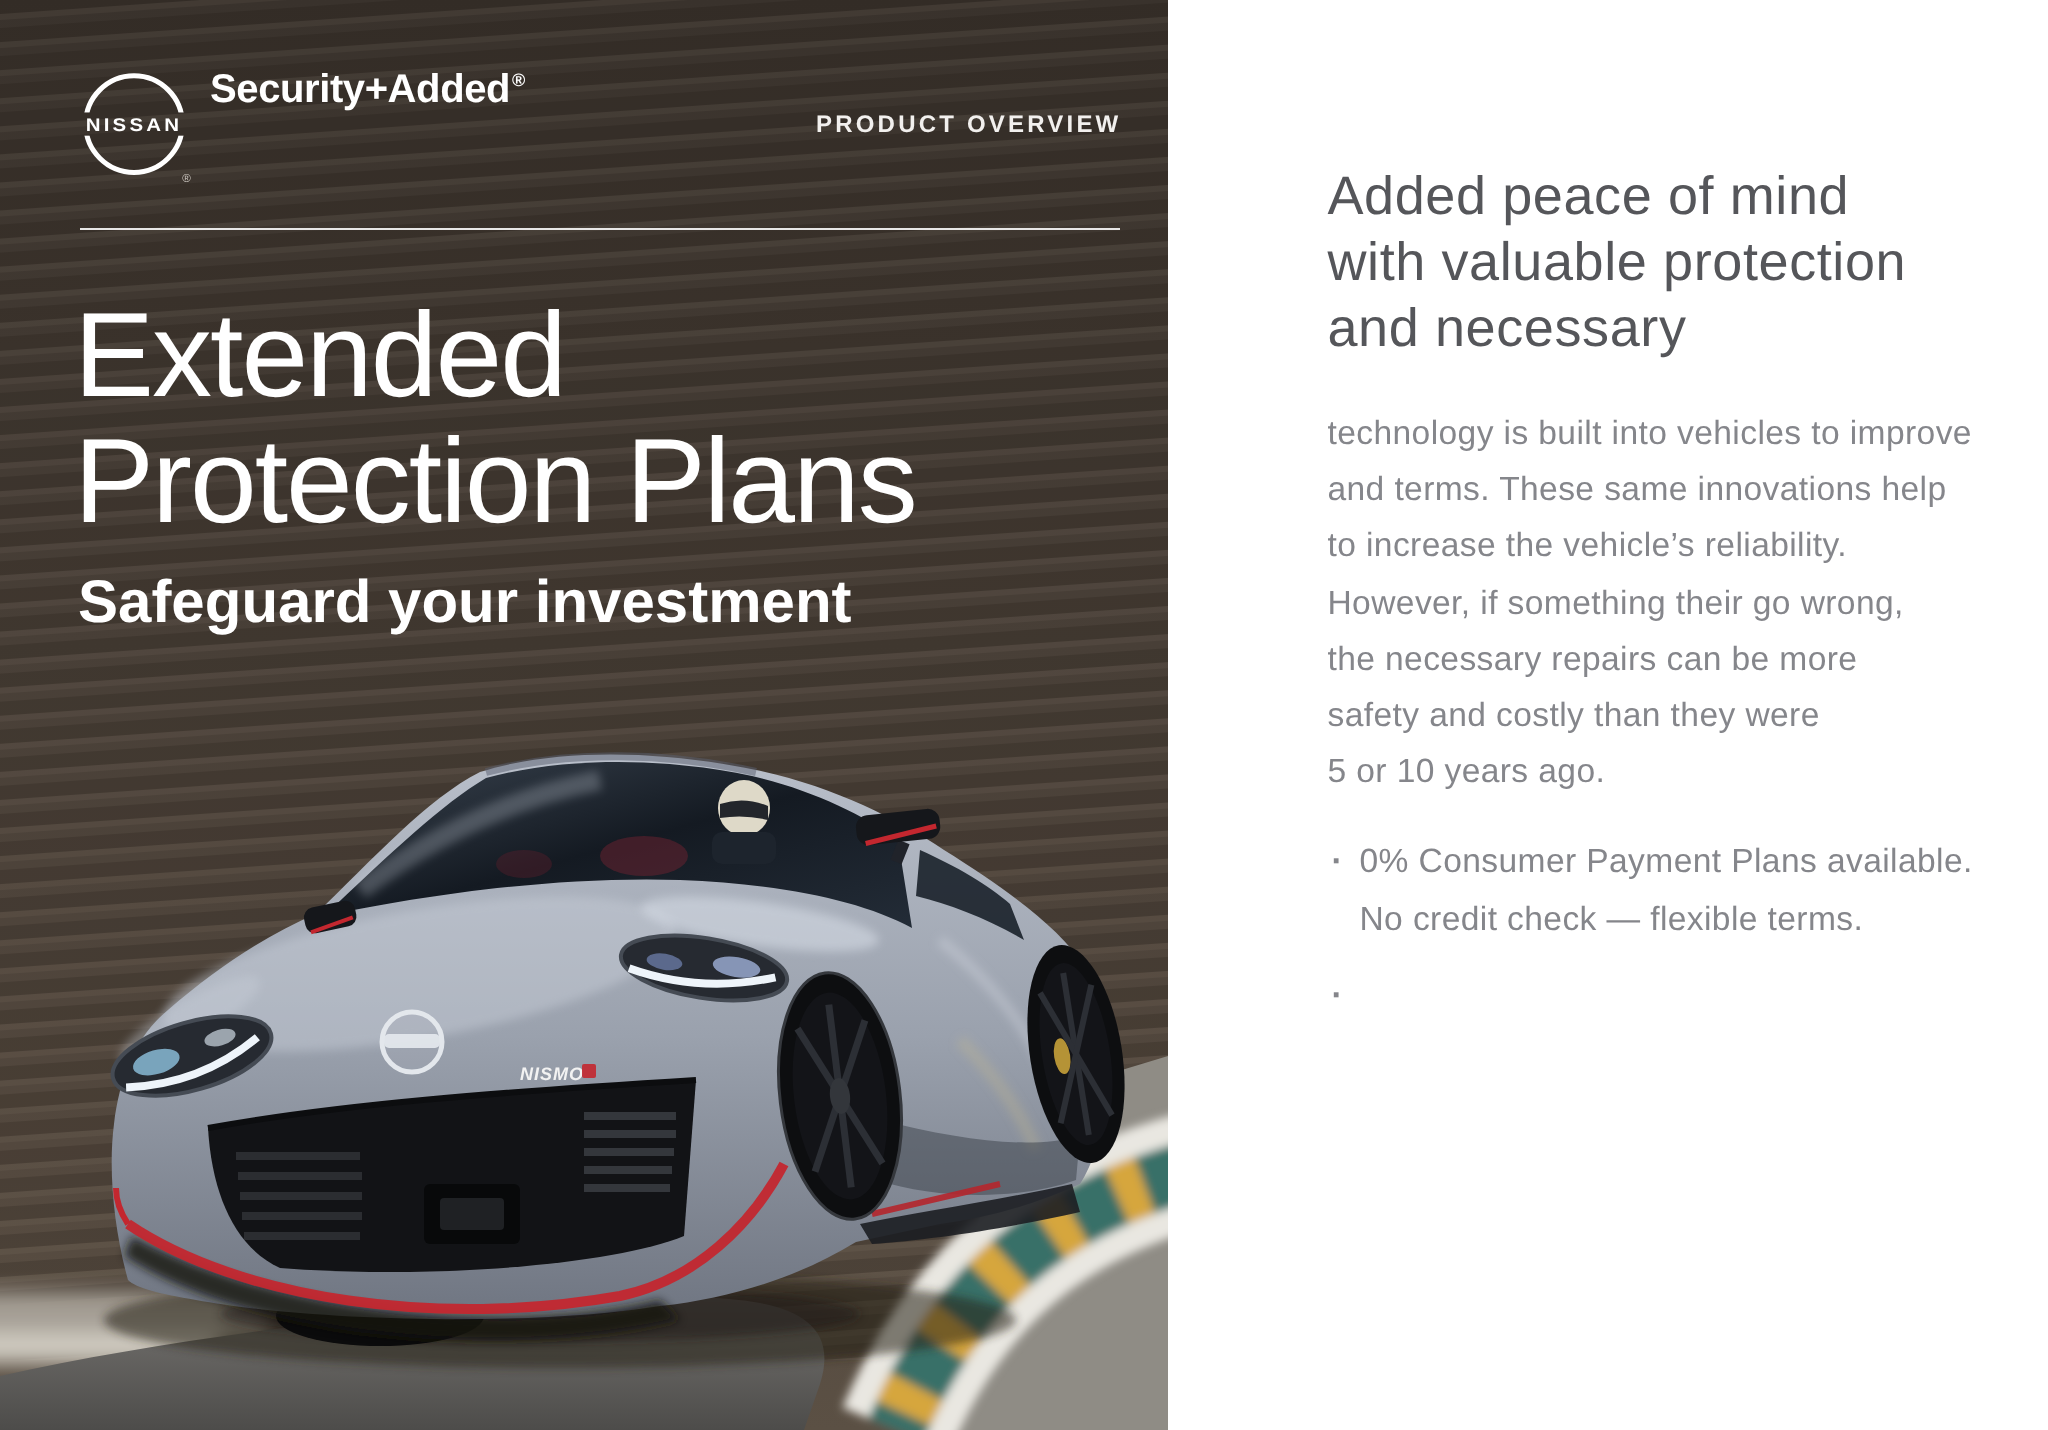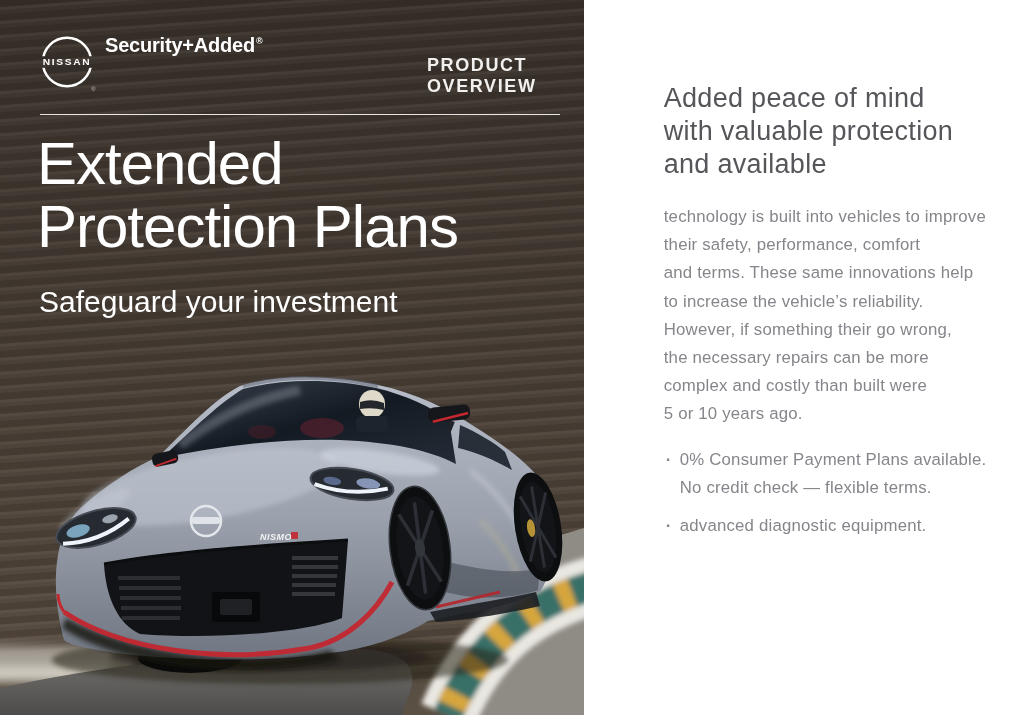--- a/index.html
+++ b/index.html
@@ -8,28 +8,28 @@
   .page { display:flex; width:1024px; height:715px; }
 
   
   .hero-panel { position:relative; width:604px; height:715px; overflow:hidden; background:#473e37; }
   .scene { position:absolute; left:0; top:0; width:604px; height:715px; display:block; }
 
   .brand-row { position:absolute; left:38px; top:34px; display:flex; gap:9px; }
   .nissan-logo { width:58px; height:58px; }
   .product-name { color:#fff; font-size:20px; font-weight:bold; letter-spacing:-0.2px; }
   .product-name sup { font-size:9px; font-weight:bold; margin-left:1px; }
-  .doc-label { position:absolute; left:427px; top:55px; color:#f2f0ee; font-size:18px;
+  .doc-label { position:absolute; left:408px; top:55px; color:#f2f0ee; font-size:12px;
                font-weight:bold; letter-spacing:1.6px; }
   .divider { position:absolute; left:40px; top:114px; width:520px; height:1px;
              background:rgba(255,255,255,0.88); }
-  .hero-title { position:absolute; left:37px; top:132px; color:#fff; font-size:60px;
+  .hero-title { position:absolute; left:37px; top:146px; color:#fff; font-size:60px;
                 line-height:63px; font-weight:400; letter-spacing:-1px; }
   .hero-subtitle { position:absolute; left:39px; top:284px; color:#fff; font-size:30px;
-                   line-height:36px; font-weight:400; letter-spacing:0; }
+                   line-height:36px; font-weight:700; letter-spacing:0; }
 
   
   .content-panel { width:420px; background:#ffffff; padding:82px 22px 4px 48px;margin-left:32px; }
   .benefits-heading { color:#55565a; font-size:27px; line-height:33px; font-weight:400;
                       letter-spacing:0.3px; }
   .benefits-paragraph { margin-top:22px; color:#85868b; font-size:16.8px; line-height:28.2px;
                         letter-spacing:0.2px; }
   .bullet-list { margin-top:17px; }
   .bullet-item { display:flex; margin-bottom:10px; color:#85868b; font-size:16.8px;
                  line-height:28.2px; letter-spacing:0.2px; }
@@ -252,44 +252,42 @@
     </div>
 
     <div class="hero-subtitle">Safeguard your investment</div>
   </div>
 
   <div class="content-panel">
 
     <div class="benefits-heading">
       <div>Added peace of mind</div>
       <div>with valuable protection</div>
-      <div>and available</div>
+      <div>and necessary</div>
     </div>
 
     <div class="benefits-paragraph">
       <div>technology is built into vehicles to improve</div>
-      <div>their safety, performance, comfort</div>
       <div>and terms. These same innovations help</div>
       <div>to increase the vehicle’s reliability.</div>
       <div>However, if something their go wrong,</div>
       <div>the necessary repairs can be more</div>
-      <div>complex and costly than built were</div>
+      <div>safety and costly than they were</div>
       <div>5 or 10 years ago.</div>
     </div>
 
     <div class="bullet-list">
       <div class="bullet-item">
         <span class="bullet-dot">·</span>
         <div>
           <div>0% Consumer Payment Plans available.</div>
           <div>No credit check — flexible terms.</div>
         </div>
       </div>
       <div class="bullet-item">
         <span class="bullet-dot">·</span>
         <div>
-          <div>advanced diagnostic equipment.</div>
         </div>
       </div>
     </div>
 
   </div>
 </div>
 
 </body></html>

